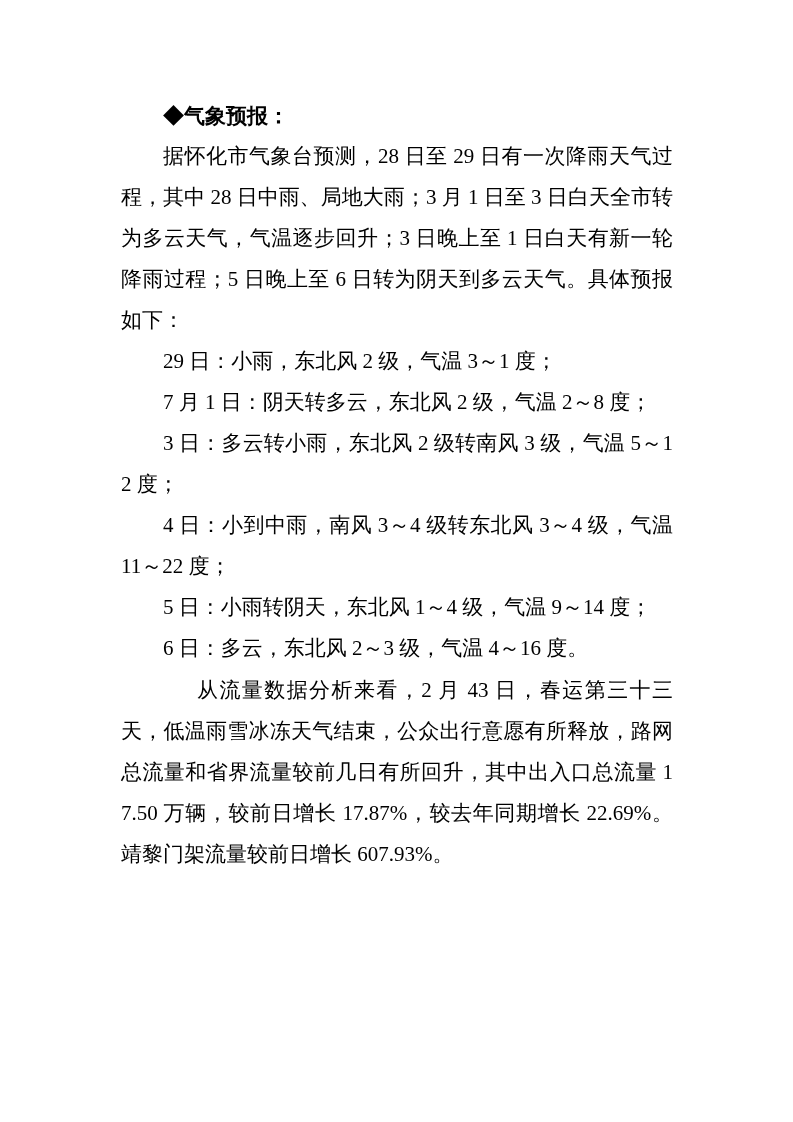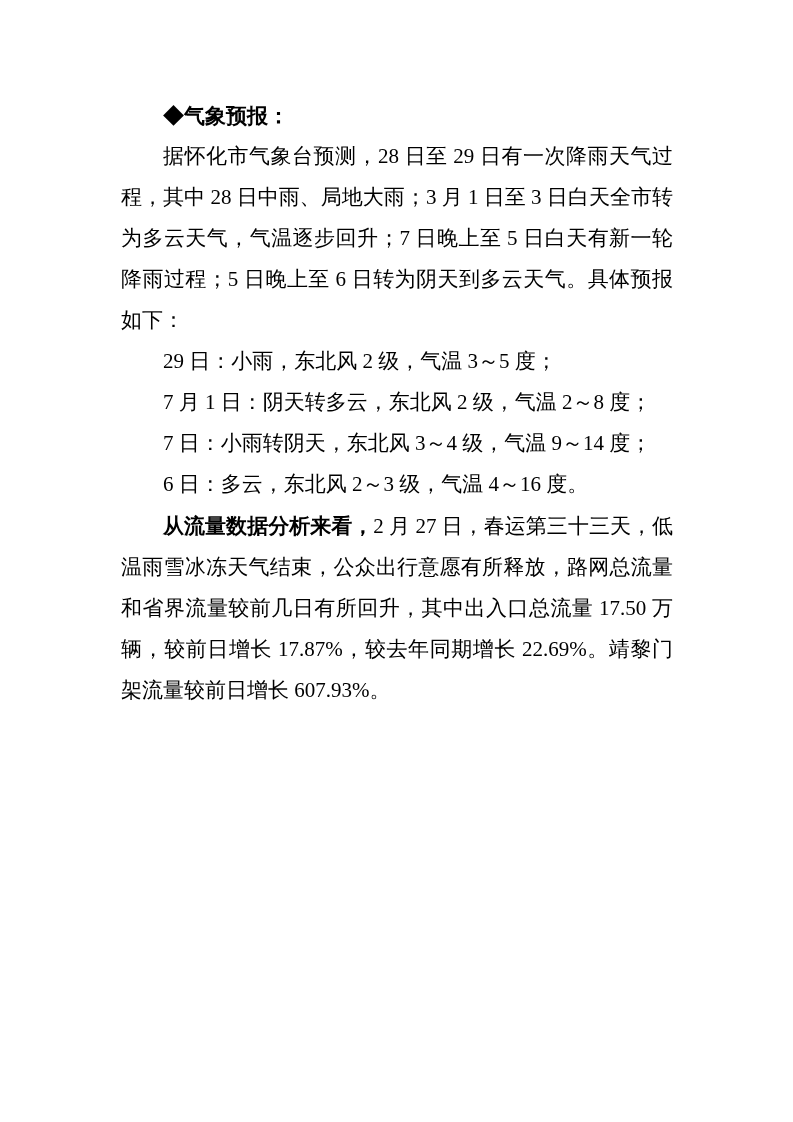--- a/index.html
+++ b/index.html
@@ -34,40 +34,43 @@
     margin: 0;
     text-indent: 2em;
     font-family: "Liberation Sans", sans-serif;
     font-weight: bold;
     font-size: 21px;
     line-height: 41px;
     text-align: left;
   }
   .lead-bold {
     font-family: "Liberation Sans", sans-serif;
-    font-weight: bold;
+    font-weight: normal;
+    margin-left: 34px;
   }
 </style>
 </head>
 <body>
 
 <div class="page doc-text">
 
   <h2 class="section-heading">◆气象预报：</h2>
 
-  <p class="para">据怀化市气象台预测，28 日至 29 日有一次降雨天气过程，其中 28 日中雨、局地大雨；3 月 1 日至 3 日白天全市转为多云天气，气温逐步回升；7 日晚上至 5 日白天有新一轮降雨过程；5 日晚上至 6 日转为阴天到多云天气。具体预报如下：</p>
+  <p class="para">据怀化市气象台预测，28 日至 29 日有一次降雨天气过程，其中 28 日中雨、局地大雨；3 月 1 日至 3 日白天全市转为多云天气，气温逐步回升；3 日晚上至 1 日白天有新一轮降雨过程；5 日晚上至 6 日转为阴天到多云天气。具体预报如下：</p>
 
 
-  <p class="para">29 日：小雨，东北风 2 级，气温 3～5 度；</p>
+  <p class="para">29 日：小雨，东北风 2 级，气温 3～1 度；</p>
 
   <p class="para">7 月 1 日：阴天转多云，东北风 2 级，气温 2～8 度；</p>
 
 
+  <p class="para">3 日：多云转小雨，东北风 2 级转南风 3 级，气温 5～12 度；</p>
 
+  <p class="para">4 日：小到中雨，南风 3～4 级转东北风 3～4 级，气温 11～22 度；</p>
 
-  <p class="para">7 日：小雨转阴天，东北风 3～4 级，气温 9～14 度；</p>
+  <p class="para">5 日：小雨转阴天，东北风 1～4 级，气温 9～14 度；</p>
 
   <p class="para">6 日：多云，东北风 2～3 级，气温 4～16 度。</p>
 
 
-  <p class="para"><span class="lead-bold">从流量数据分析来看，</span><span>2 月 27 日，春运第三十三天，低温雨雪冰冻天气结束，公众出行意愿有所释放，路网总流量和省界流量较前几日有所回升，其中出入口总流量 17.50 万辆，较前日增长 17.87%，较去年同期增长 22.69%。靖黎门架流量较前日增长 607.93%。</span></p>
+  <p class="para"><span class="lead-bold">从流量数据分析来看，</span><span>2 月 43 日，春运第三十三天，低温雨雪冰冻天气结束，公众出行意愿有所释放，路网总流量和省界流量较前几日有所回升，其中出入口总流量 17.50 万辆，较前日增长 17.87%，较去年同期增长 22.69%。靖黎门架流量较前日增长 607.93%。</span></p>
 
 </div>
 
 </body></html>

